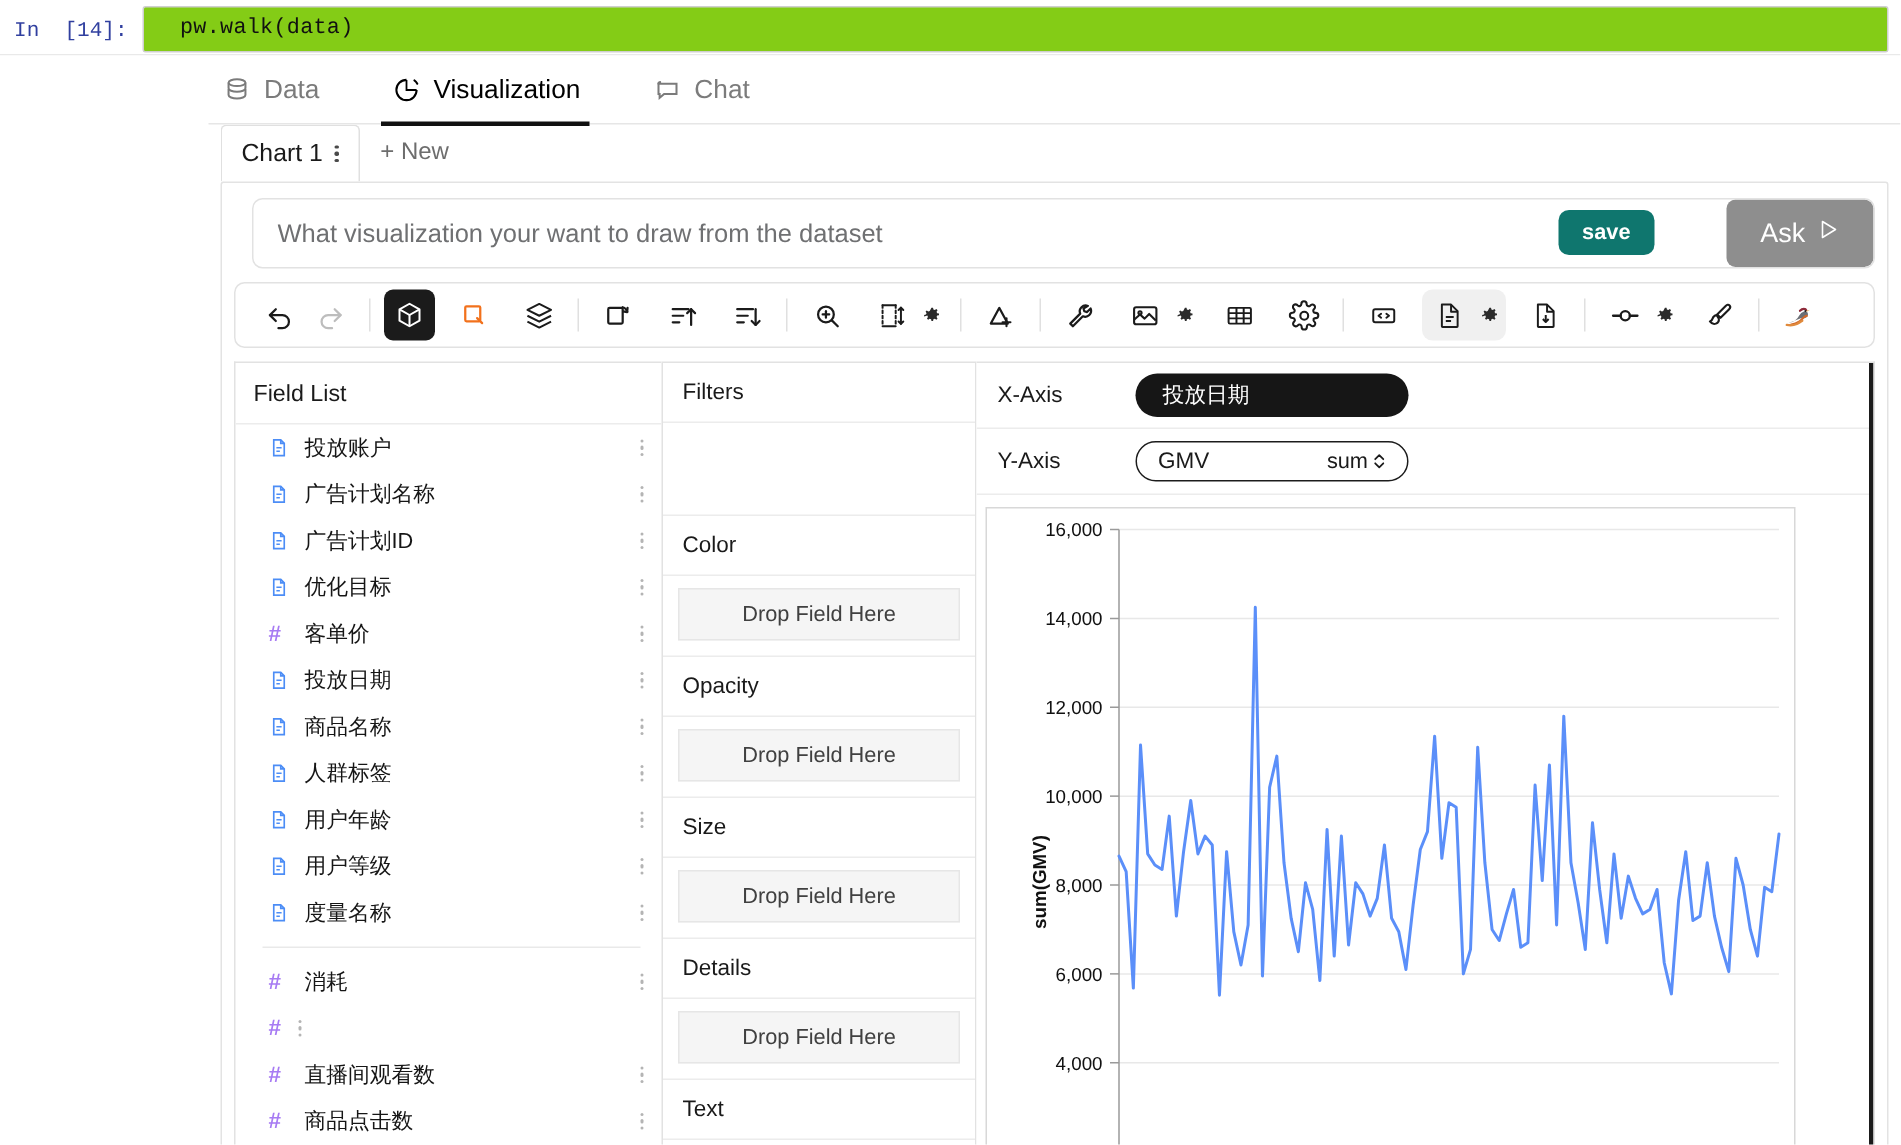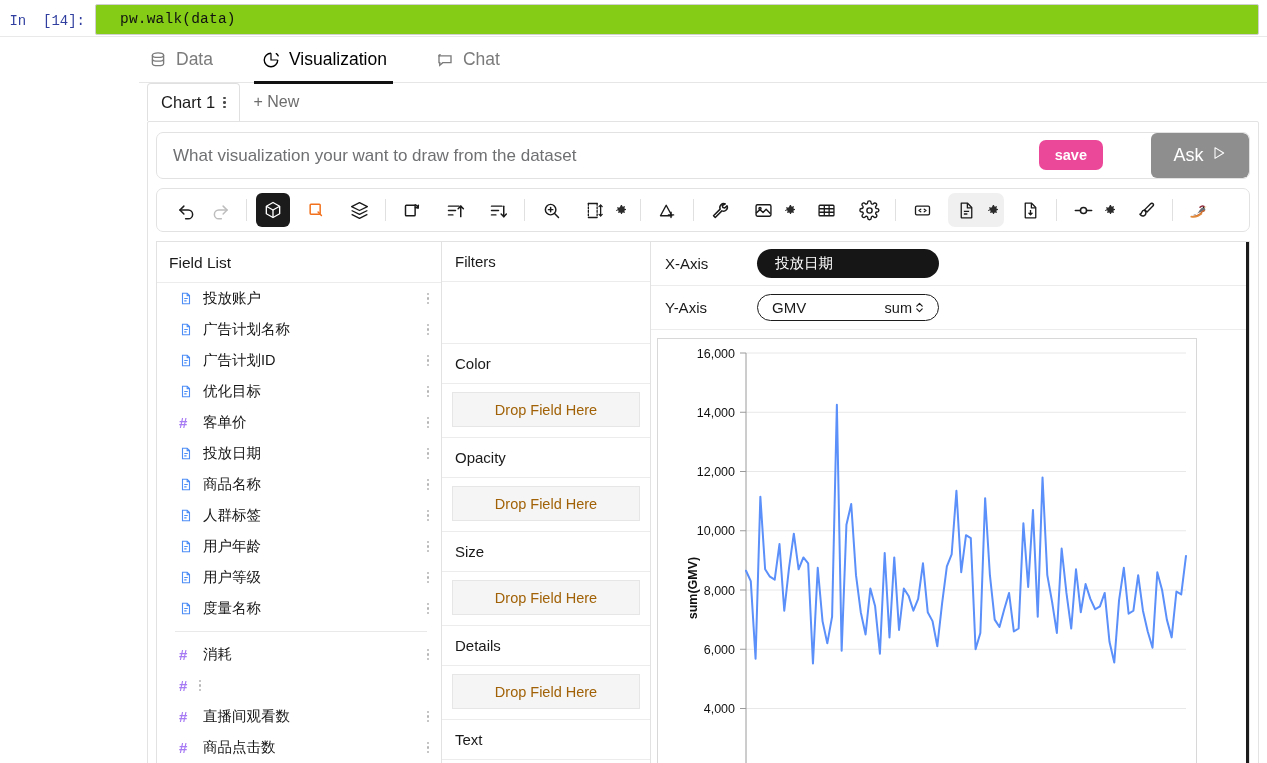--- a/index.html
+++ b/index.html
@@ -136,20 +136,21 @@
 
   
   .promptbar {
     position: relative;
     display: flex; align-items: stretch;
     height: 47px;
     border: 1px solid #e2e2e2;
     border-radius: 7px;
     background: #fff;
     overflow: hidden;
+    margin-left: 12px;
   }
   .prompt-input {
     flex: 1;
     border: none; outline: none;
     font-size: 17px;
     color: #1a1a1a;
     padding: 0 16px;
     background: transparent;
     font-family: "Liberation Sans", sans-serif;
   }
@@ -160,21 +161,21 @@
     gap: 7px;
     background: #8e8e8e;
     color: #fff;
     font-size: 18px;
     border-radius: 6px;
     cursor: pointer;
   }
   .save-pill {
     position: absolute;
     right: 155px; top: 18px;
-    background: #ec4899;
+    background: #0f766e;
     color: #fff;
     font-size: 14.5px;
     font-weight: bold;
     padding: 7px 16px;
     border-radius: 7px;
     cursor: pointer;
     z-index: 5;
   }
 
   
@@ -282,21 +283,21 @@
     padding: 8px 10px 10px 10px;
     border-bottom: 1px solid #ececec;
   }
   .shelf-body.empty { height: 62px; border-bottom: 1px solid #ececec; }
   .dropzone {
     height: 35px;
     background: #f5f5f5;
     border: 1px solid #e6e6e6;
     display: flex; align-items: center; justify-content: center;
     font-size: 14.5px;
-    color: #a16207;
+    color: #404040;
     cursor: pointer;
   }
 
   
   .axis-row {
     display: flex; align-items: center;
     height: 44px;
     border-bottom: 1px solid #ececec;
     padding-left: 14px;
   }

